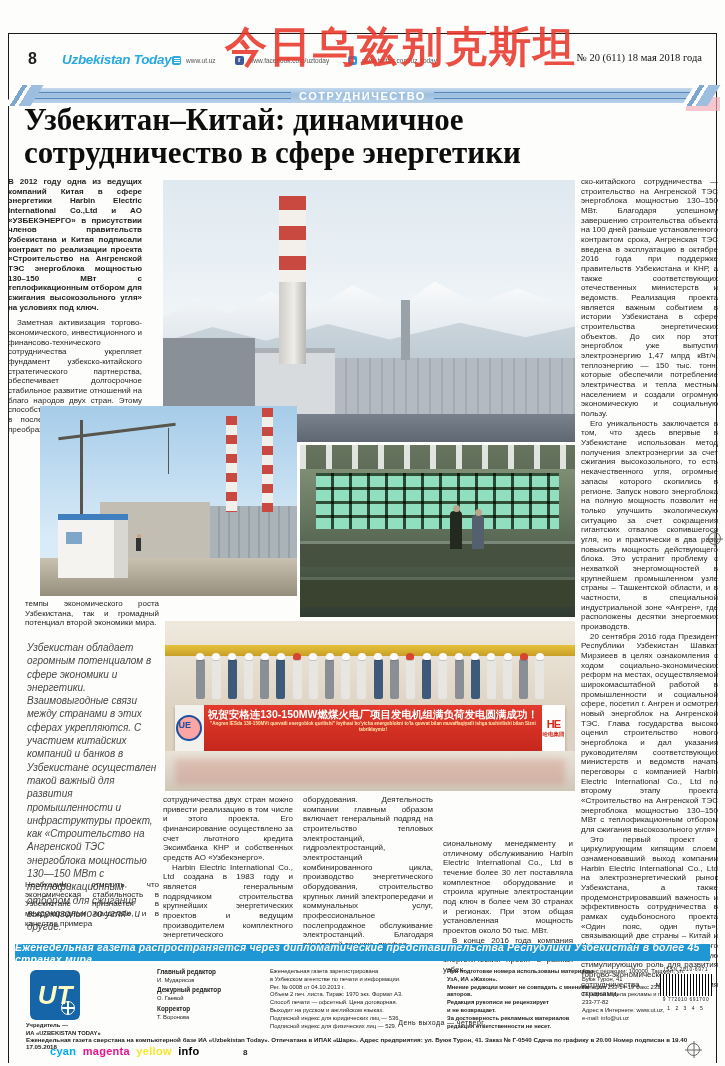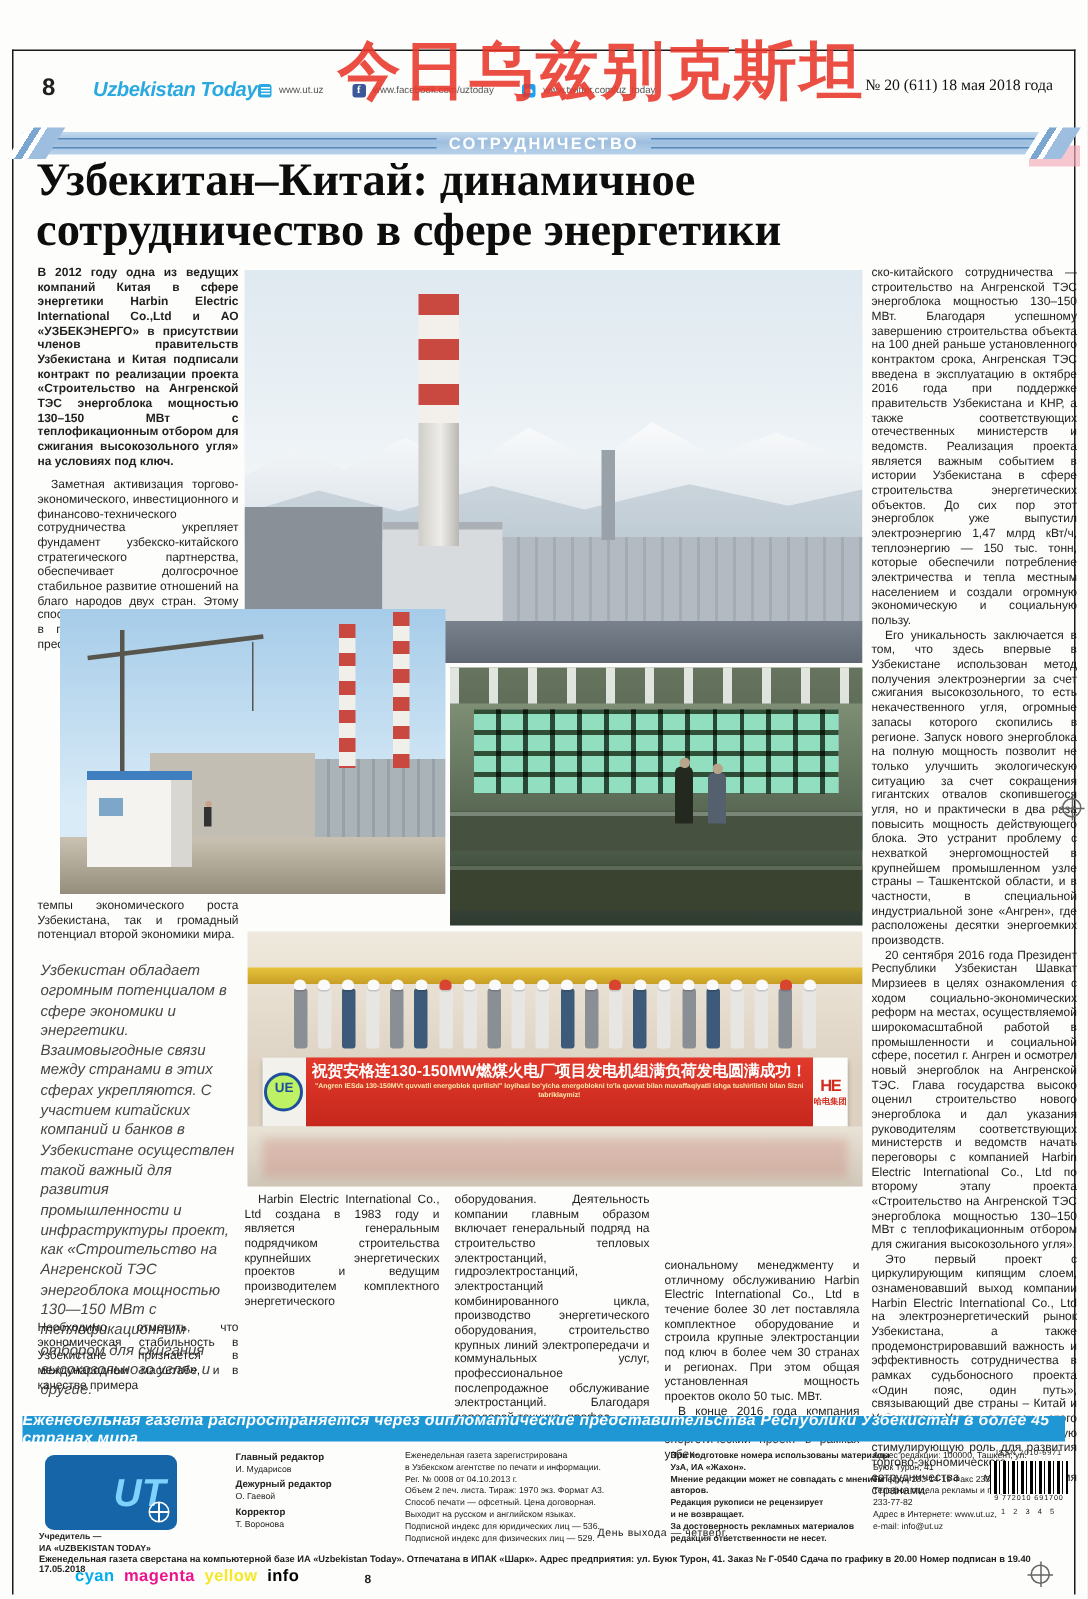--- a/index.html
+++ b/index.html
@@ -42,21 +42,21 @@
   
   h1.headline{position:absolute;left:24px;top:104px;width:595px;margin:0;
      font-family:"Liberation Serif",serif;font-weight:bold;font-size:31px;line-height:1.06;color:#0d0d0d;}
 
   
   .txt{position:absolute;font-size:8px;line-height:1.21;text-align:justify;overflow-wrap:break-word;}
   .txt p{margin:0 0 6px 0;}
   .txt p.ind{text-indent:9px;margin-bottom:0;}
   .txt p.cont{margin-bottom:0;}
   .lead{font-weight:bold;}
-  .col1{left:25px;top:177px;width:134px;}
+  .col1{left:8px;top:177px;width:134px;}
   .col1b{left:25px;top:599px;width:134px;}
   .quote{left:27px;top:641px;width:133px;font-style:italic;font-size:10px;line-height:1.33;
          color:#474747;text-align:left;}
   .col1c{left:25px;top:880px;width:134px;}
   .col2{left:163px;top:795px;width:130px;}
   .col3{left:303px;top:795px;width:130px;}
   .col4{left:443px;top:839px;width:130px;}
   .col5{left:581px;top:177px;width:137px;}
 
   
@@ -119,38 +119,38 @@
   .people-row{position:absolute;left:4px;top:38px;width:402px;height:46px;display:flex;justify-content:center;}
   .person{width:9px;height:40px;margin:0 3.6px;position:relative;background:#e8e6e2;border-radius:2px;}
   .person::before{content:"";position:absolute;left:.5px;top:-6px;width:8px;height:7px;border-radius:50% 50% 30% 30%;background:#fafafa;
                   box-shadow:0 1px 0 rgba(0,0,0,.15);}
   .person:nth-child(3n){background:#3d5a7a;}
   .person:nth-child(4n+1){background:#8a8f96;}
   .person:nth-child(7n)::before{background:#d8442f;}
   .gbanner{position:absolute;left:10px;top:84px;width:390px;height:46px;display:flex;box-shadow:0 2px 3px rgba(0,0,0,.25);}
   .b-logo-l{width:40px;background:#f2f1ec;display:flex;align-items:center;justify-content:center;}
   .ue-roundel{width:22px;height:22px;border-radius:50%;border:2.5px solid #1d4f9c;color:#1d4f9c;
-              font:bold 9px/17px "Liberation Sans",sans-serif;text-align:center;background:#bef264;}
+              font:bold 9px/17px "Liberation Sans",sans-serif;background:#fca5a5;}
   .b-mid{flex:1;background:linear-gradient(180deg,#e23a2c,#c6271c);color:#fff;text-align:center;padding:3px 4px 2px;}
   .b-cn{font-size:10.5px;font-weight:bold;line-height:1.15;white-space:nowrap;overflow:hidden;}
   .b-lat{font-size:4.6px;font-weight:bold;color:#ffe9a8;line-height:1.25;margin-top:1px;}
   .b-logo-r{width:32px;background:#fdfdfb;display:flex;flex-direction:column;align-items:center;justify-content:center;gap:1px;}
   .he-mark{color:#d42b1e;font:bold 11px "Liberation Sans",sans-serif;letter-spacing:-1px;}
   .he-name{color:#d42b1e;font-size:5.5px;font-weight:bold;}
   .gfloor{position:absolute;left:0;bottom:0;width:100%;height:40px;background:linear-gradient(180deg,#e9e3d7,#cfc7b8);}
   .greflect{position:absolute;left:10px;bottom:6px;width:390px;height:26px;background:#c6554a;opacity:.22;filter:blur(3px);}
 
   
   .dist-banner{position:absolute;left:15px;top:944px;width:695px;height:17px;background:#1f97d5;
       color:#fff;font-weight:bold;font-style:italic;font-size:10.5px;display:flex;align-items:center;justify-content:center;letter-spacing:.2px;}
 
   
   .foot{position:absolute;left:22px;top:966px;width:690px;height:66px;font-size:5.8px;line-height:1.35;color:#222;}
   .ut-logo{position:absolute;left:8px;top:4px;width:50px;height:50px;background:#1565a8;border-radius:6px;
-           color:#7dd3fc;font:bold italic 26px/50px "Liberation Sans",sans-serif;text-align:center;padding-left:38px;}
+           color:#fef9c3;font:bold italic 26px/50px "Liberation Sans",sans-serif;text-align:center;}
   .ut-logo::after{content:"";position:absolute;right:5px;bottom:5px;width:12px;height:12px;border-radius:50%;
            border:1.5px solid #fff;background:
            linear-gradient(90deg,transparent 45%,#fff 45% 55%,transparent 55%),
            linear-gradient(0deg,transparent 45%,#fff 45% 55%,transparent 55%);}
   .founder{position:absolute;left:4px;top:56px;width:120px;font-weight:bold;white-space:pre-line;}
   .roles{position:absolute;left:135px;top:2px;width:105px;}
   .role-t{font-weight:bold;font-size:6.4px;}
   .role-n{margin-bottom:2px;}
   .regblk{position:absolute;left:248px;top:2px;width:170px;white-space:pre-line;}
   .matblk{position:absolute;left:425px;top:2px;width:150px;white-space:pre-line;font-weight:bold;}
@@ -289,20 +289,21 @@
       <div class="b-logo-r">
         <span class="he-mark">HE</span>
         <span class="he-name">哈电集团</span>
       </div>
     </div>
     <div class="gfloor"></div>
     <div class="greflect"></div>
   </div>
 
   <div class="txt col2">
+    <p class="cont">сотрудничества двух стран можно привести реализацию в том числе и этого проекта. Его финансирование осуществлено за счет льготного кредита Эксимбанка КНР и собственных средств АО «Узбекэнерго».</p>
     <p class="ind">Harbin Electric International Co., Ltd создана в 1983 году и является генеральным подрядчиком строительства крупнейших энергетических проектов и ведущим производителем комплектного энергетического</p>
   </div>
   <div class="txt col3">
     <p class="cont">оборудования. Деятельность компании главным образом включает генеральный подряд на строительство тепловых электростанций, гидроэлектростанций, электростанций комбинированного цикла, производство энергетического оборудования, строительство крупных линий электропередачи и коммунальных услуг, профессиональное послепродажное обслуживание электростанций. Благодаря передовой технике, профес-</p>
   </div>
   <div class="txt col4">
     <p class="cont">сиональному менеджменту и отличному обслуживанию Harbin Electric International Co., Ltd в течение более 30 лет поставляла комплектное оборудование и строила крупные электростанции под ключ в более чем 30 странах и регионах. При этом общая установленная мощность проектов около 50 тыс. МВт.</p>
     <p class="ind">В конце 2016 года компания успешно закончила первый энергетический проект в рамках узбек-</p>
   </div>
   <div class="txt col5">

